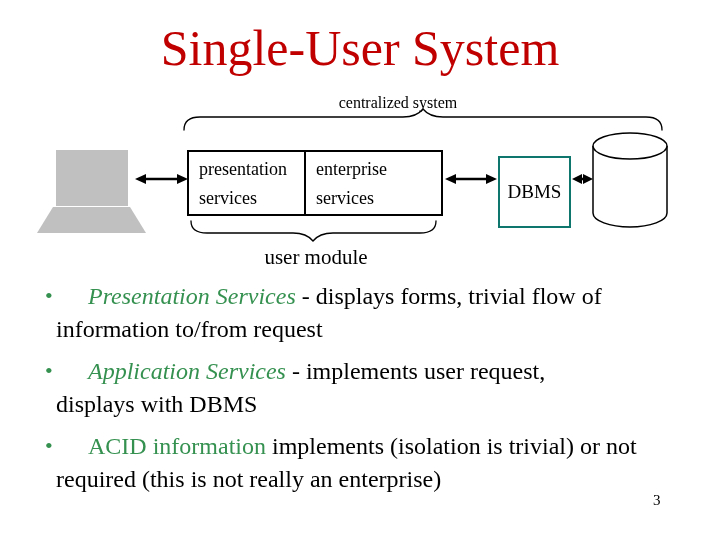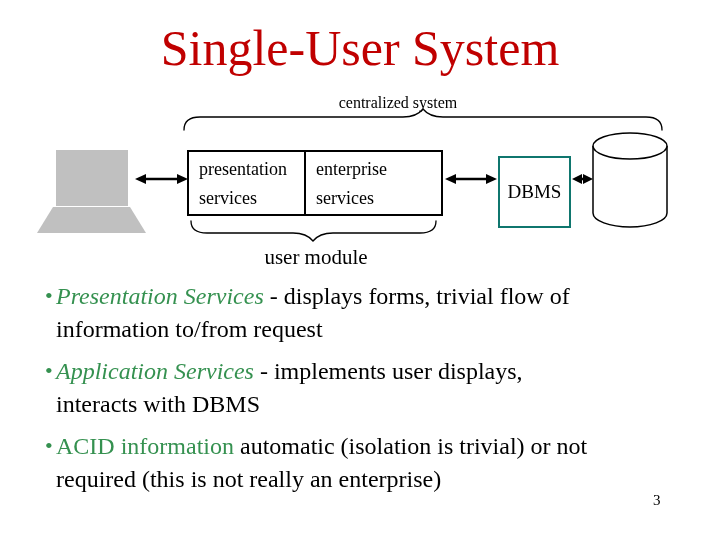--- a/index.html
+++ b/index.html
@@ -37,21 +37,21 @@
     font-size:21px;line-height:24px;white-space:nowrap;
   }
   .bullets{position:absolute;left:45px;top:280px;width:665px;}
   .bullet{
     position:relative;padding-left:11px;font-size:24px;line-height:33px;
     margin:0 0 9px 0;white-space:nowrap;
   }
   .bullet .dot{
     position:absolute;left:0;top:-1px;color:var(--green);font-size:22px;
   }
-  .lead{color:var(--green);}
+  .lead{color:var(--green);margin-left:32px;}
   .lead.it{font-style:italic;}
   .page-num{position:absolute;left:653px;top:491px;font-size:15px;line-height:18px;}
 </style>
 </head>
 <body>
 
 <div class="slide">
 
   <div class="title">Single-User System</div>
 
@@ -112,27 +112,27 @@
   <div class="bullets">
 
     <div class="bullet">
       <span class="dot">•</span>
       <span class="lead it">Presentation Services</span><span> - displays forms, trivial flow of</span><br>
       <span>information to/from request</span>
     </div>
 
     <div class="bullet">
       <span class="dot">•</span>
-      <span class="lead it">Application Services</span><span> - implements user displays,</span><br>
-      <span>interacts with DBMS</span>
+      <span class="lead it">Application Services</span><span> - implements user request,</span><br>
+      <span>displays with DBMS</span>
     </div>
 
     <div class="bullet">
       <span class="dot">•</span>
-      <span class="lead">ACID information</span><span> automatic (isolation is trivial) or not</span><br>
+      <span class="lead">ACID information</span><span> implements (isolation is trivial) or not</span><br>
       <span>required (this is not really an enterprise)</span>
     </div>
 
   </div>
 
   <div class="page-num">3</div>
 
 </div>
 
 </body></html>

